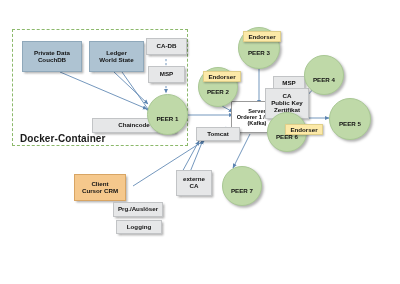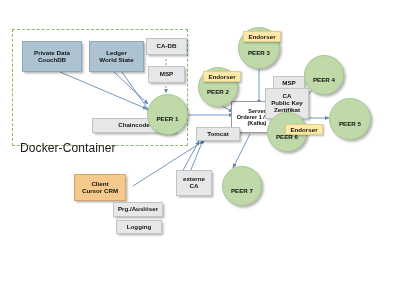--- a/index.html
+++ b/index.html
@@ -29,26 +29,25 @@
 
   
   .container-region {
     position: absolute;
     border: 1.4px dashed #8cb96b;
     background: transparent;
     box-sizing: border-box;
   }
   .container-label {
     position: absolute;
-    font-size: 12px;
-    font-weight: normal;
+    font-size: 10px;
+    font-weight: bold;
     color: #1a1a1a;
     letter-spacing: 0.1px;
     white-space: nowrap;
-    margin-top: 8px;
   }
 
   
   .node {
     position: absolute;
     box-sizing: border-box;
     display: flex;
     align-items: center;
     justify-content: center;
     text-align: center;

